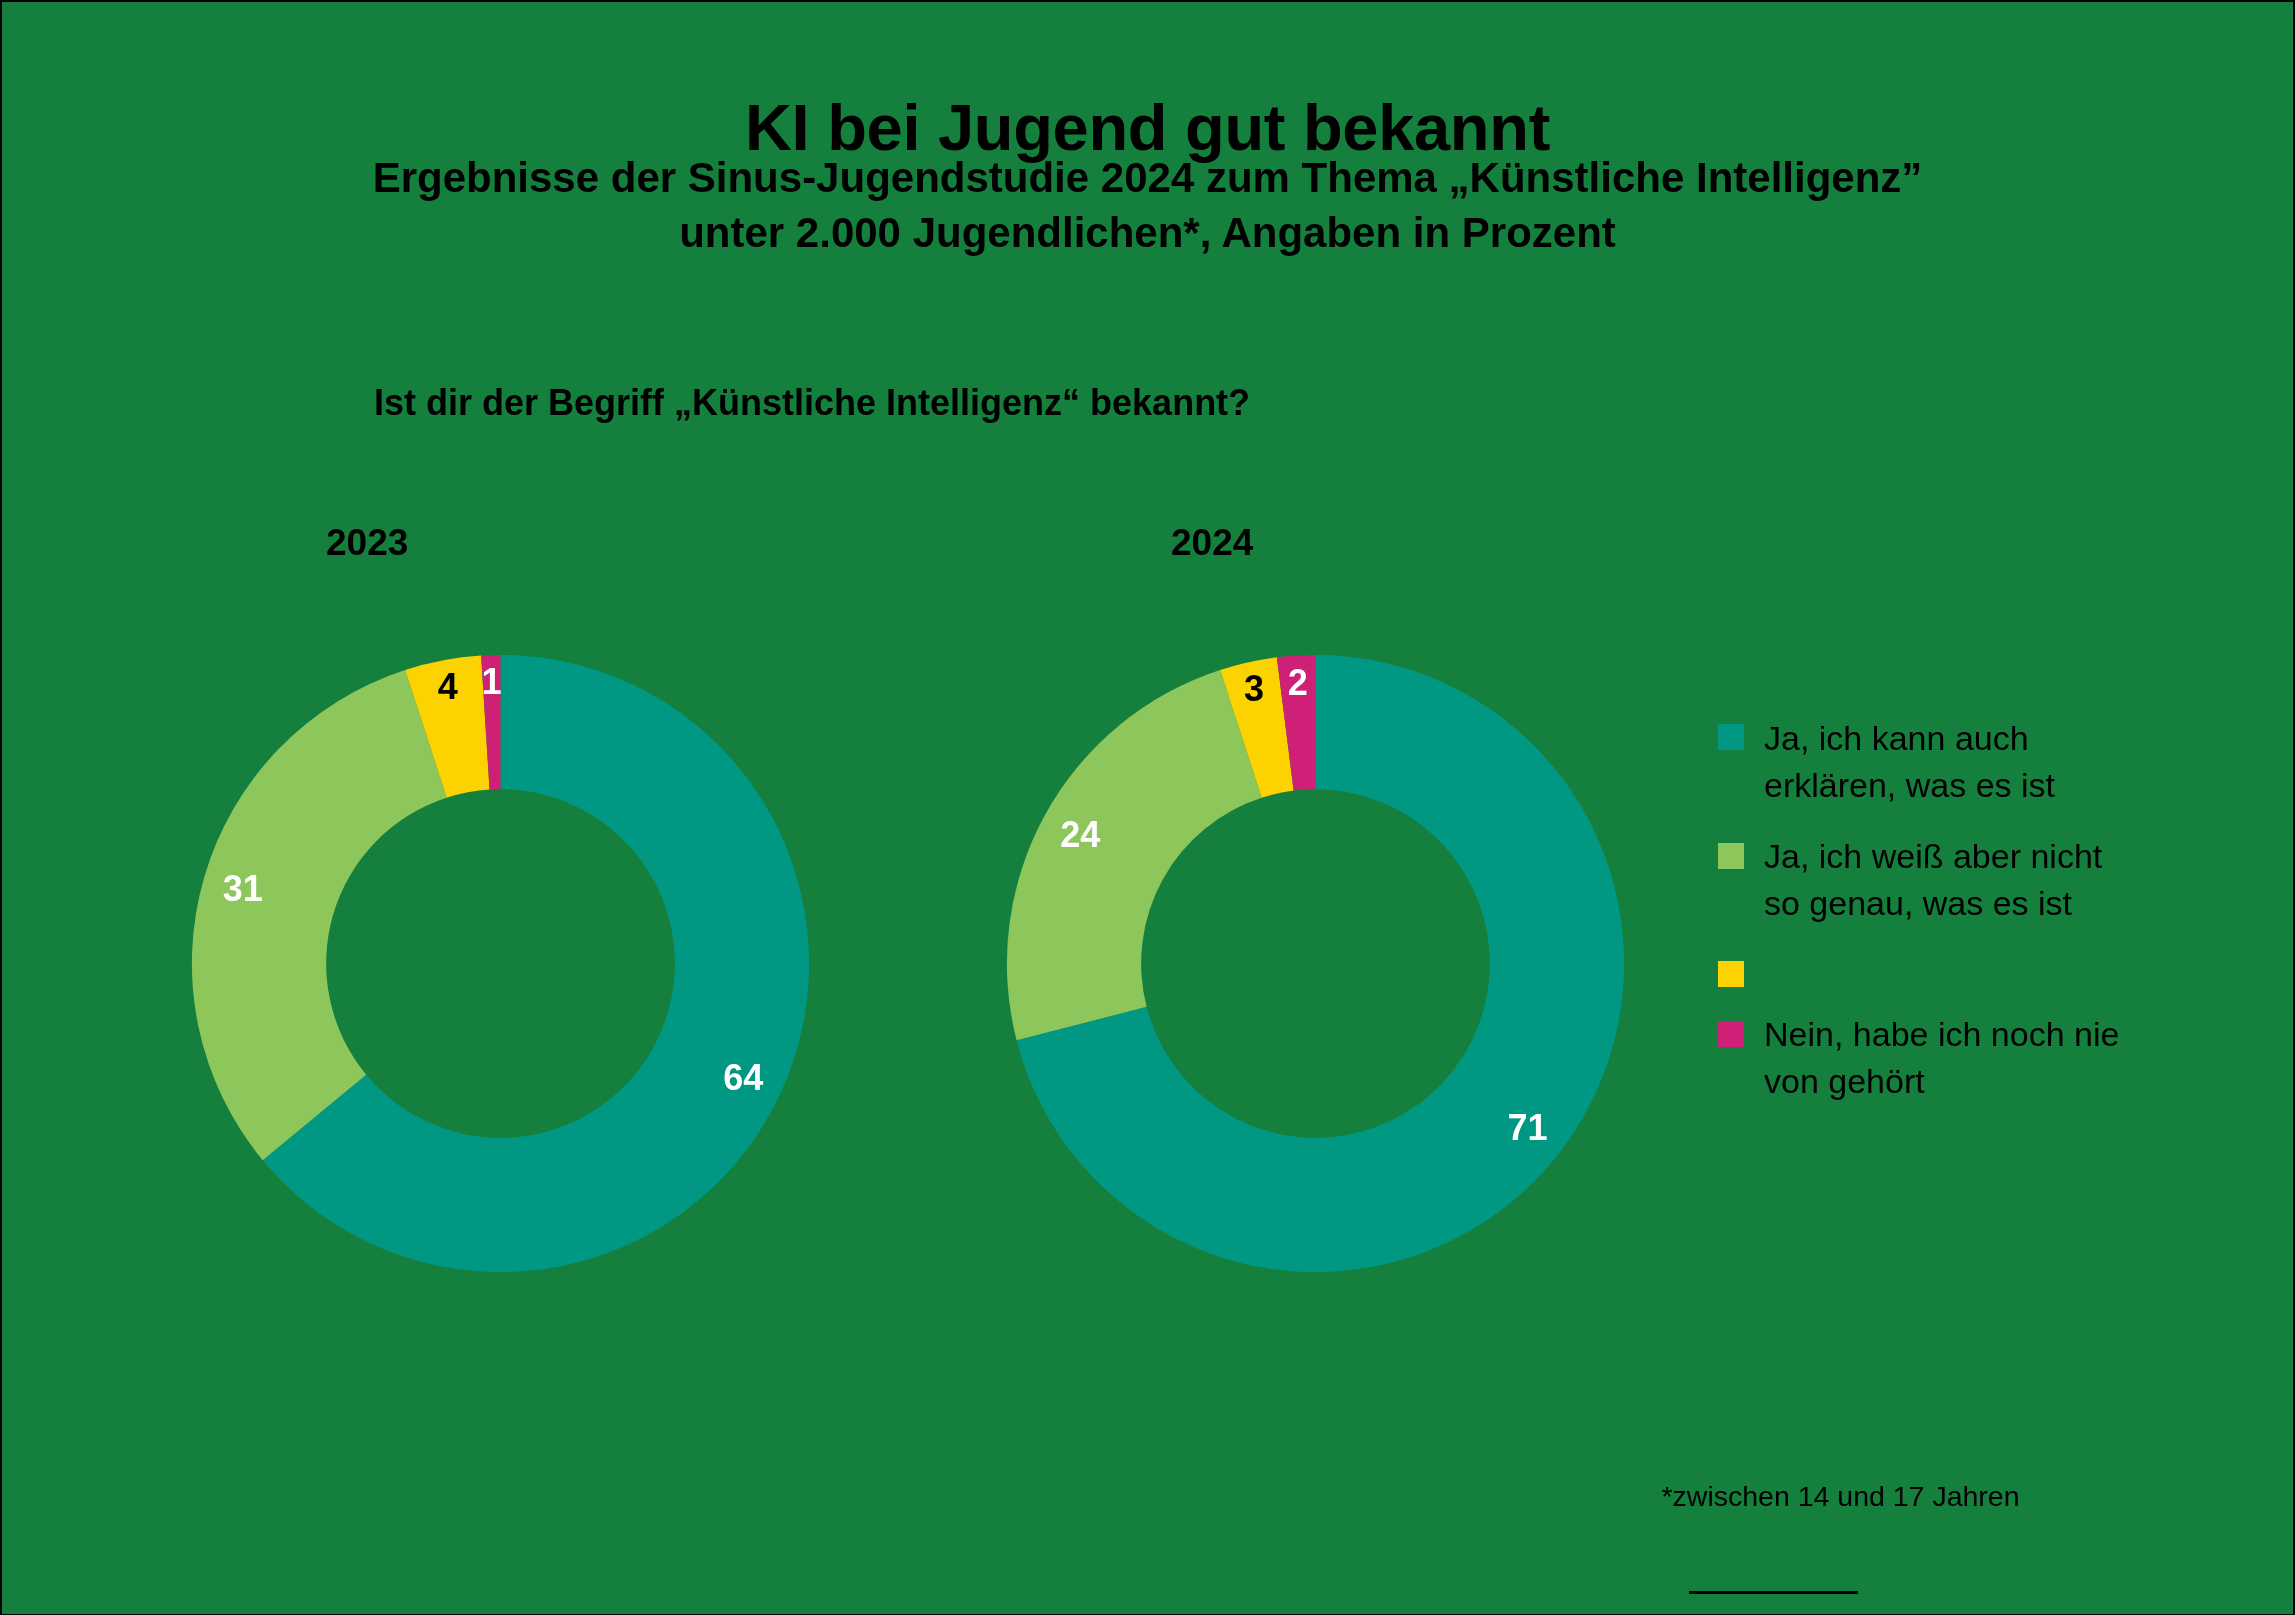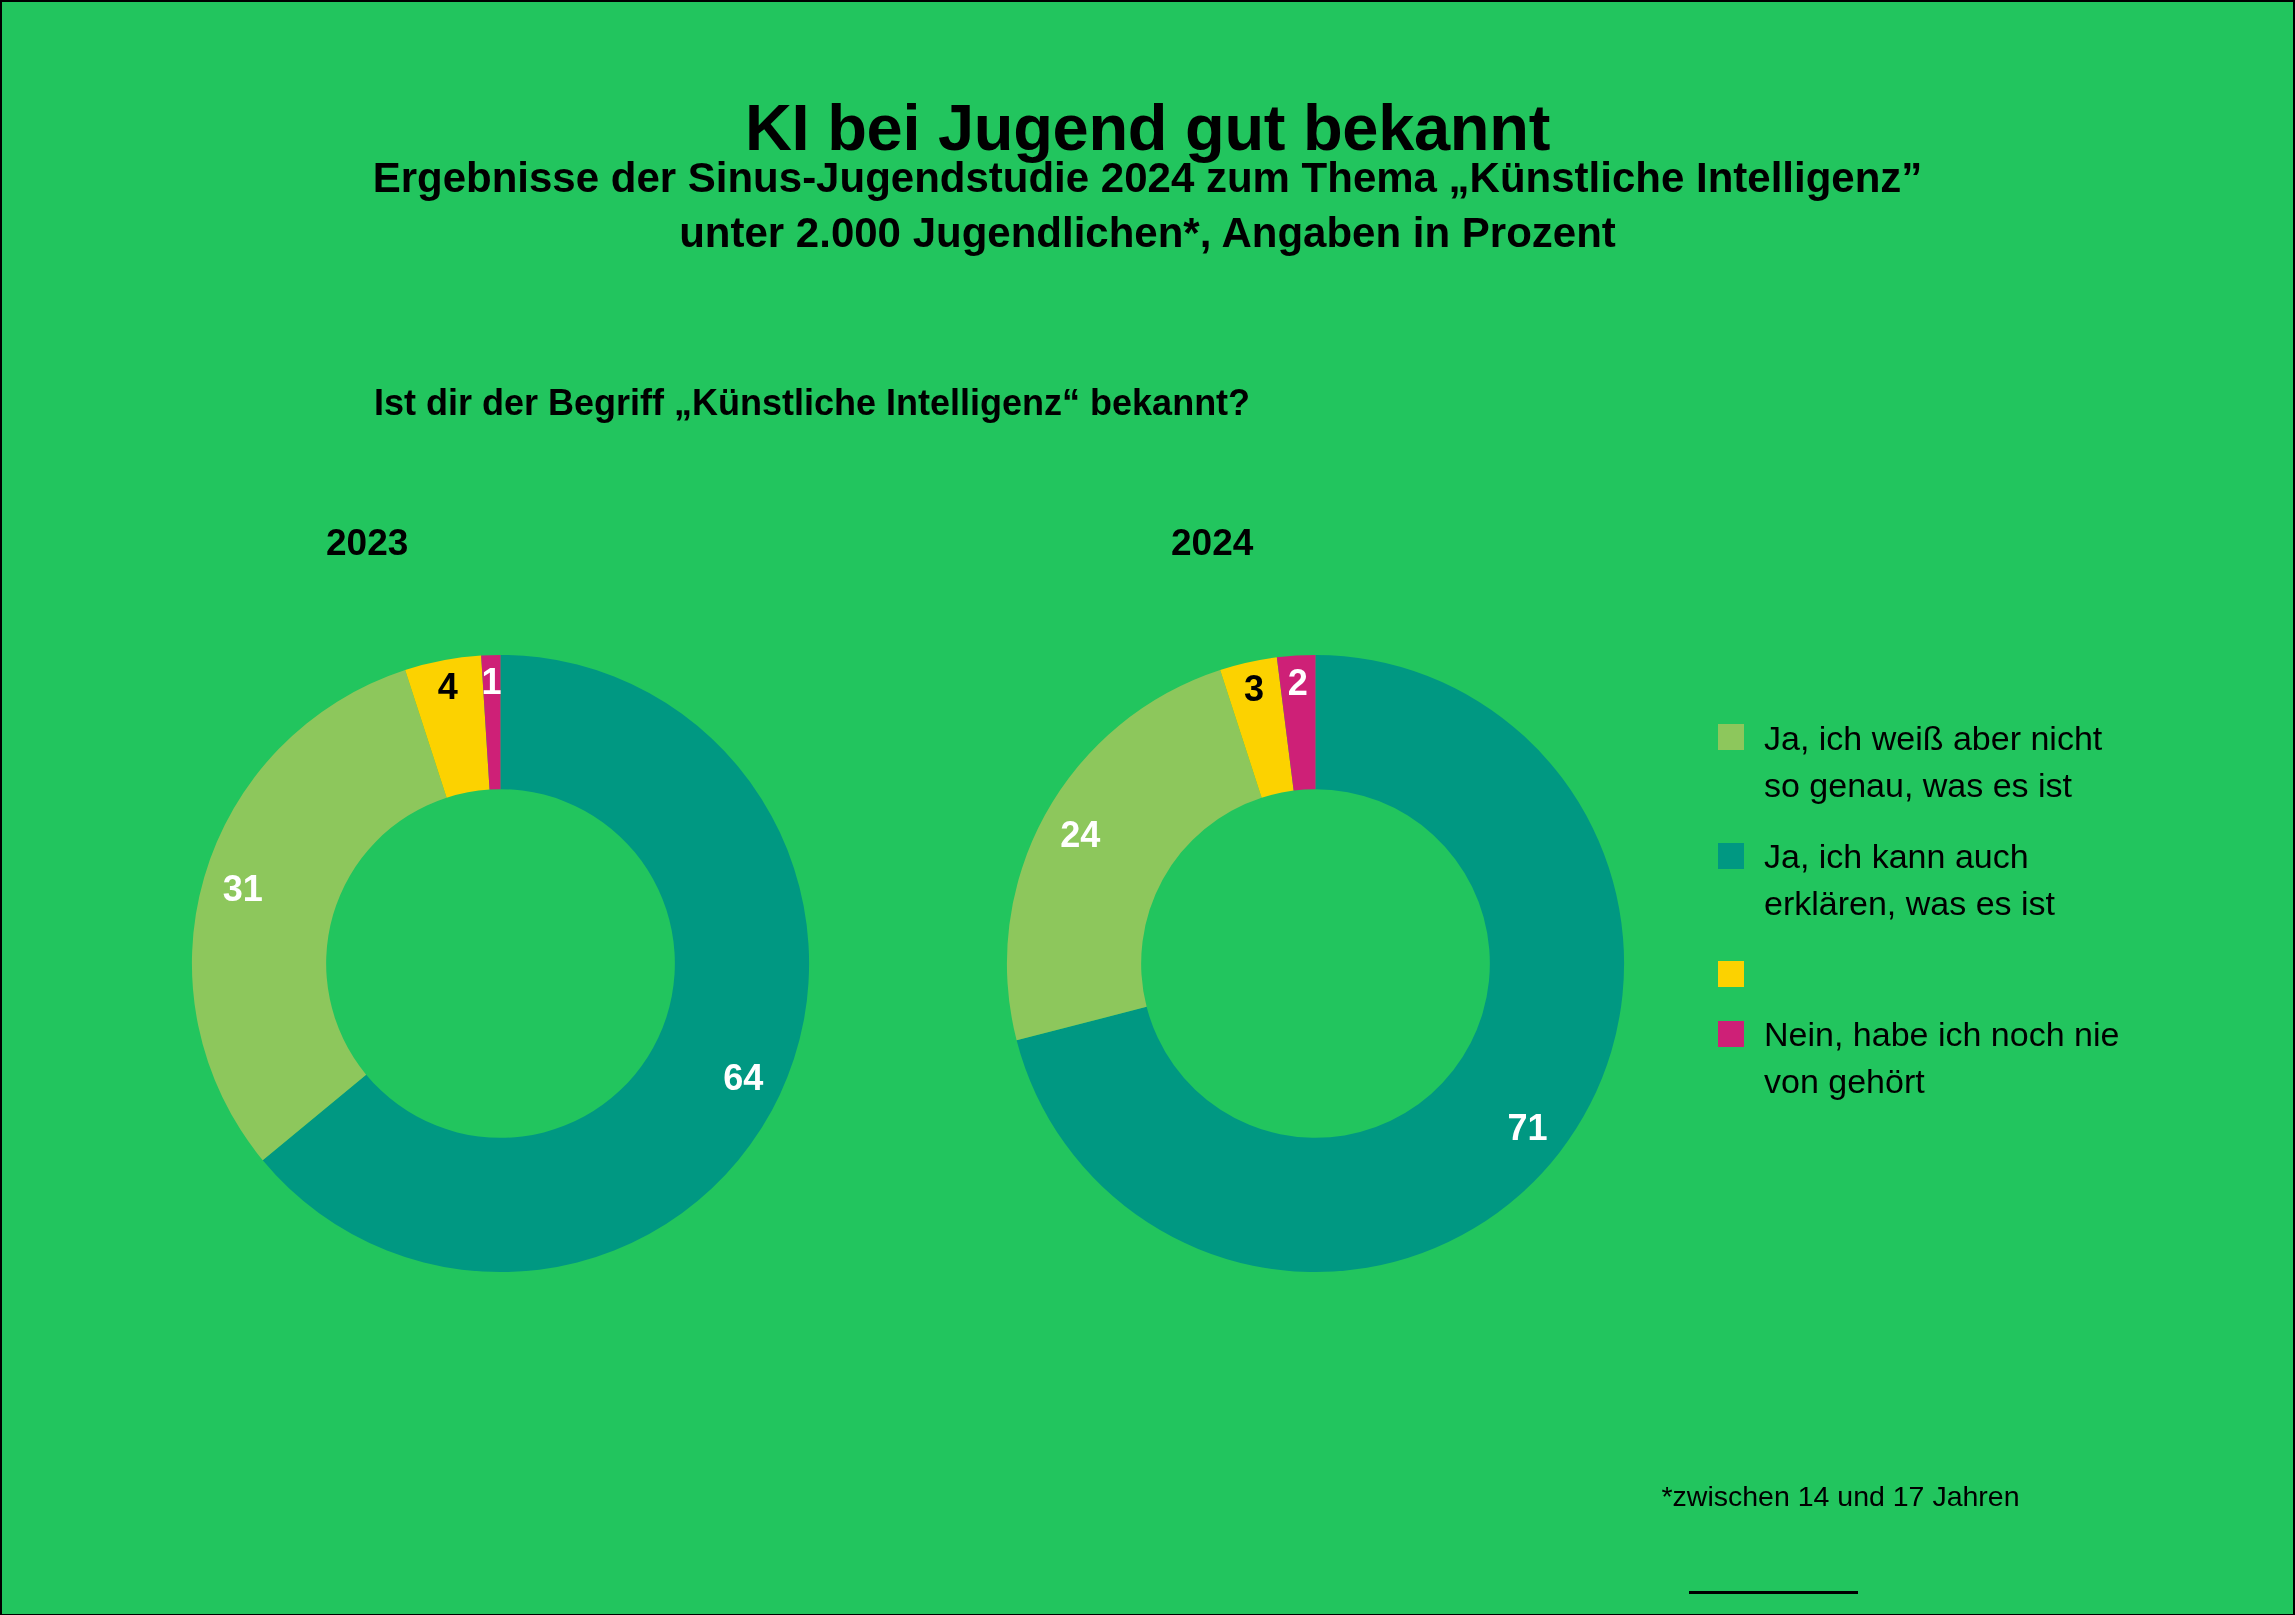--- a/index.html
+++ b/index.html
@@ -9,21 +9,21 @@
     background: #ffffff;
   }
   body {
     font-family: "Liberation Sans", sans-serif;
     color: #000000;
   }
   #infographic {
     position: relative;
     width: 2295px;
     height: 1616px;
-    background: #22c55e;
+    background: #15803d;
     overflow: hidden;
     box-sizing: border-box;
   }
   
   .frame-line {
     position: absolute;
     background: #000000;
   }
   #frame-top    { left: 0;   top: 0;    width: 2295px; height: 2.3px; }
   #frame-bottom { left: 0;   top: 1614px; width: 2295px; height: 2.3px; }
@@ -194,30 +194,30 @@
         <path d="M 468.573386210919 9.179208303326732 A 530 530 0 0 1 534.9999999999999 5 L 535 235.55 A 299.45 299.45 0 0 0 497.46896320916926 237.91125269137962 Z" fill="#CE2077"></path>
         <text x="899.1310851281512" y="817.4490220701693" class="slice-value light">71</text>
         <text x="131.1672111019862" y="312.991045595336" class="slice-value light">24</text>
         <text x="429.4426669206267" y="62.763638065459645" class="slice-value dark">3</text>
         <text x="504.61629550496065" y="52.064846380843676" class="slice-value light">2</text>
       </svg>
   </div>
 
   <div id="legend">
     <div class="legend-item">
+      <span class="legend-swatch" style="background: rgb(0, 152, 130);"></span>
+      <span class="legend-text">Ja, ich kann auch
+erklären, was es ist</span>
+    </div>
+    <div class="legend-item">
       <span class="legend-swatch" style="background: rgb(141, 199, 92);"></span>
       <span class="legend-text">Ja, ich weiß aber nicht
 so genau, was es ist</span>
     </div>
     <div class="legend-item">
-      <span class="legend-swatch" style="background: rgb(0, 152, 130);"></span>
-      <span class="legend-text">Ja, ich kann auch
-erklären, was es ist</span>
-    </div>
-    <div class="legend-item">
       <span class="legend-swatch" style="background: rgb(252, 210, 0);"></span>
     </div>
     <div class="legend-item">
       <span class="legend-swatch" style="background: rgb(206, 32, 119);"></span>
       <span class="legend-text">Nein, habe ich noch nie
 von gehört</span>
     </div>
   </div>
 
   <div id="footnote">*zwischen 14 und 17 Jahren</div>

